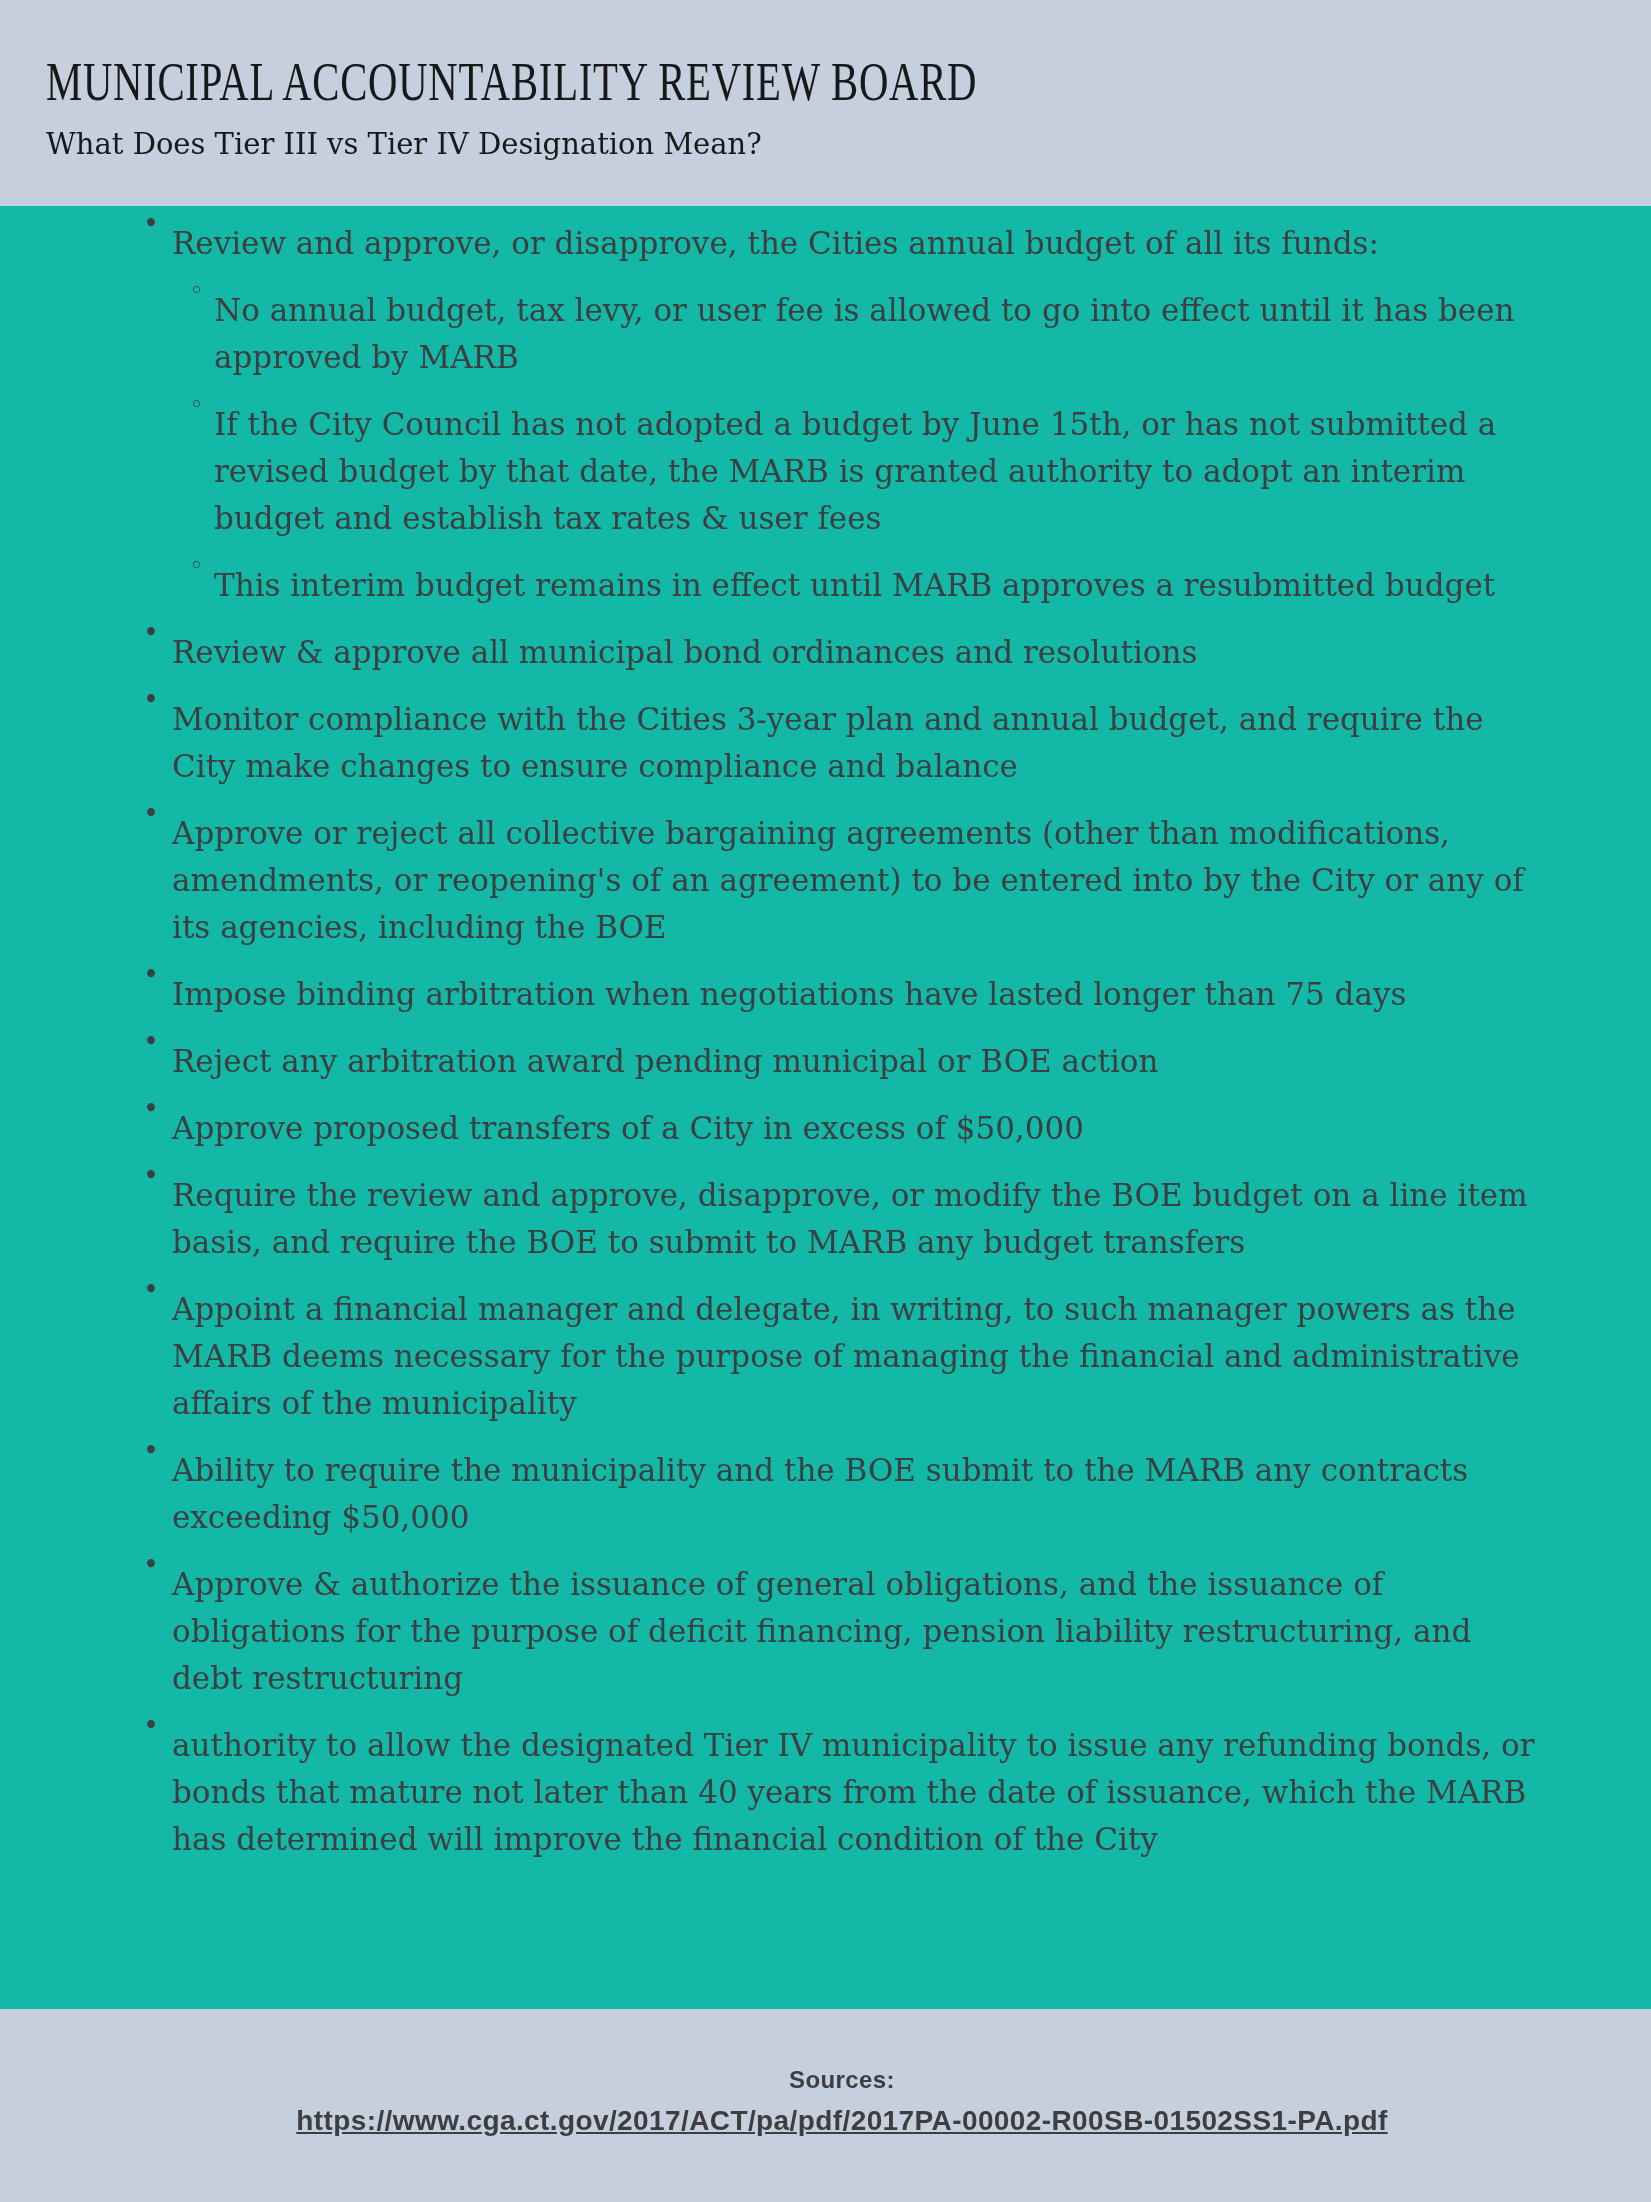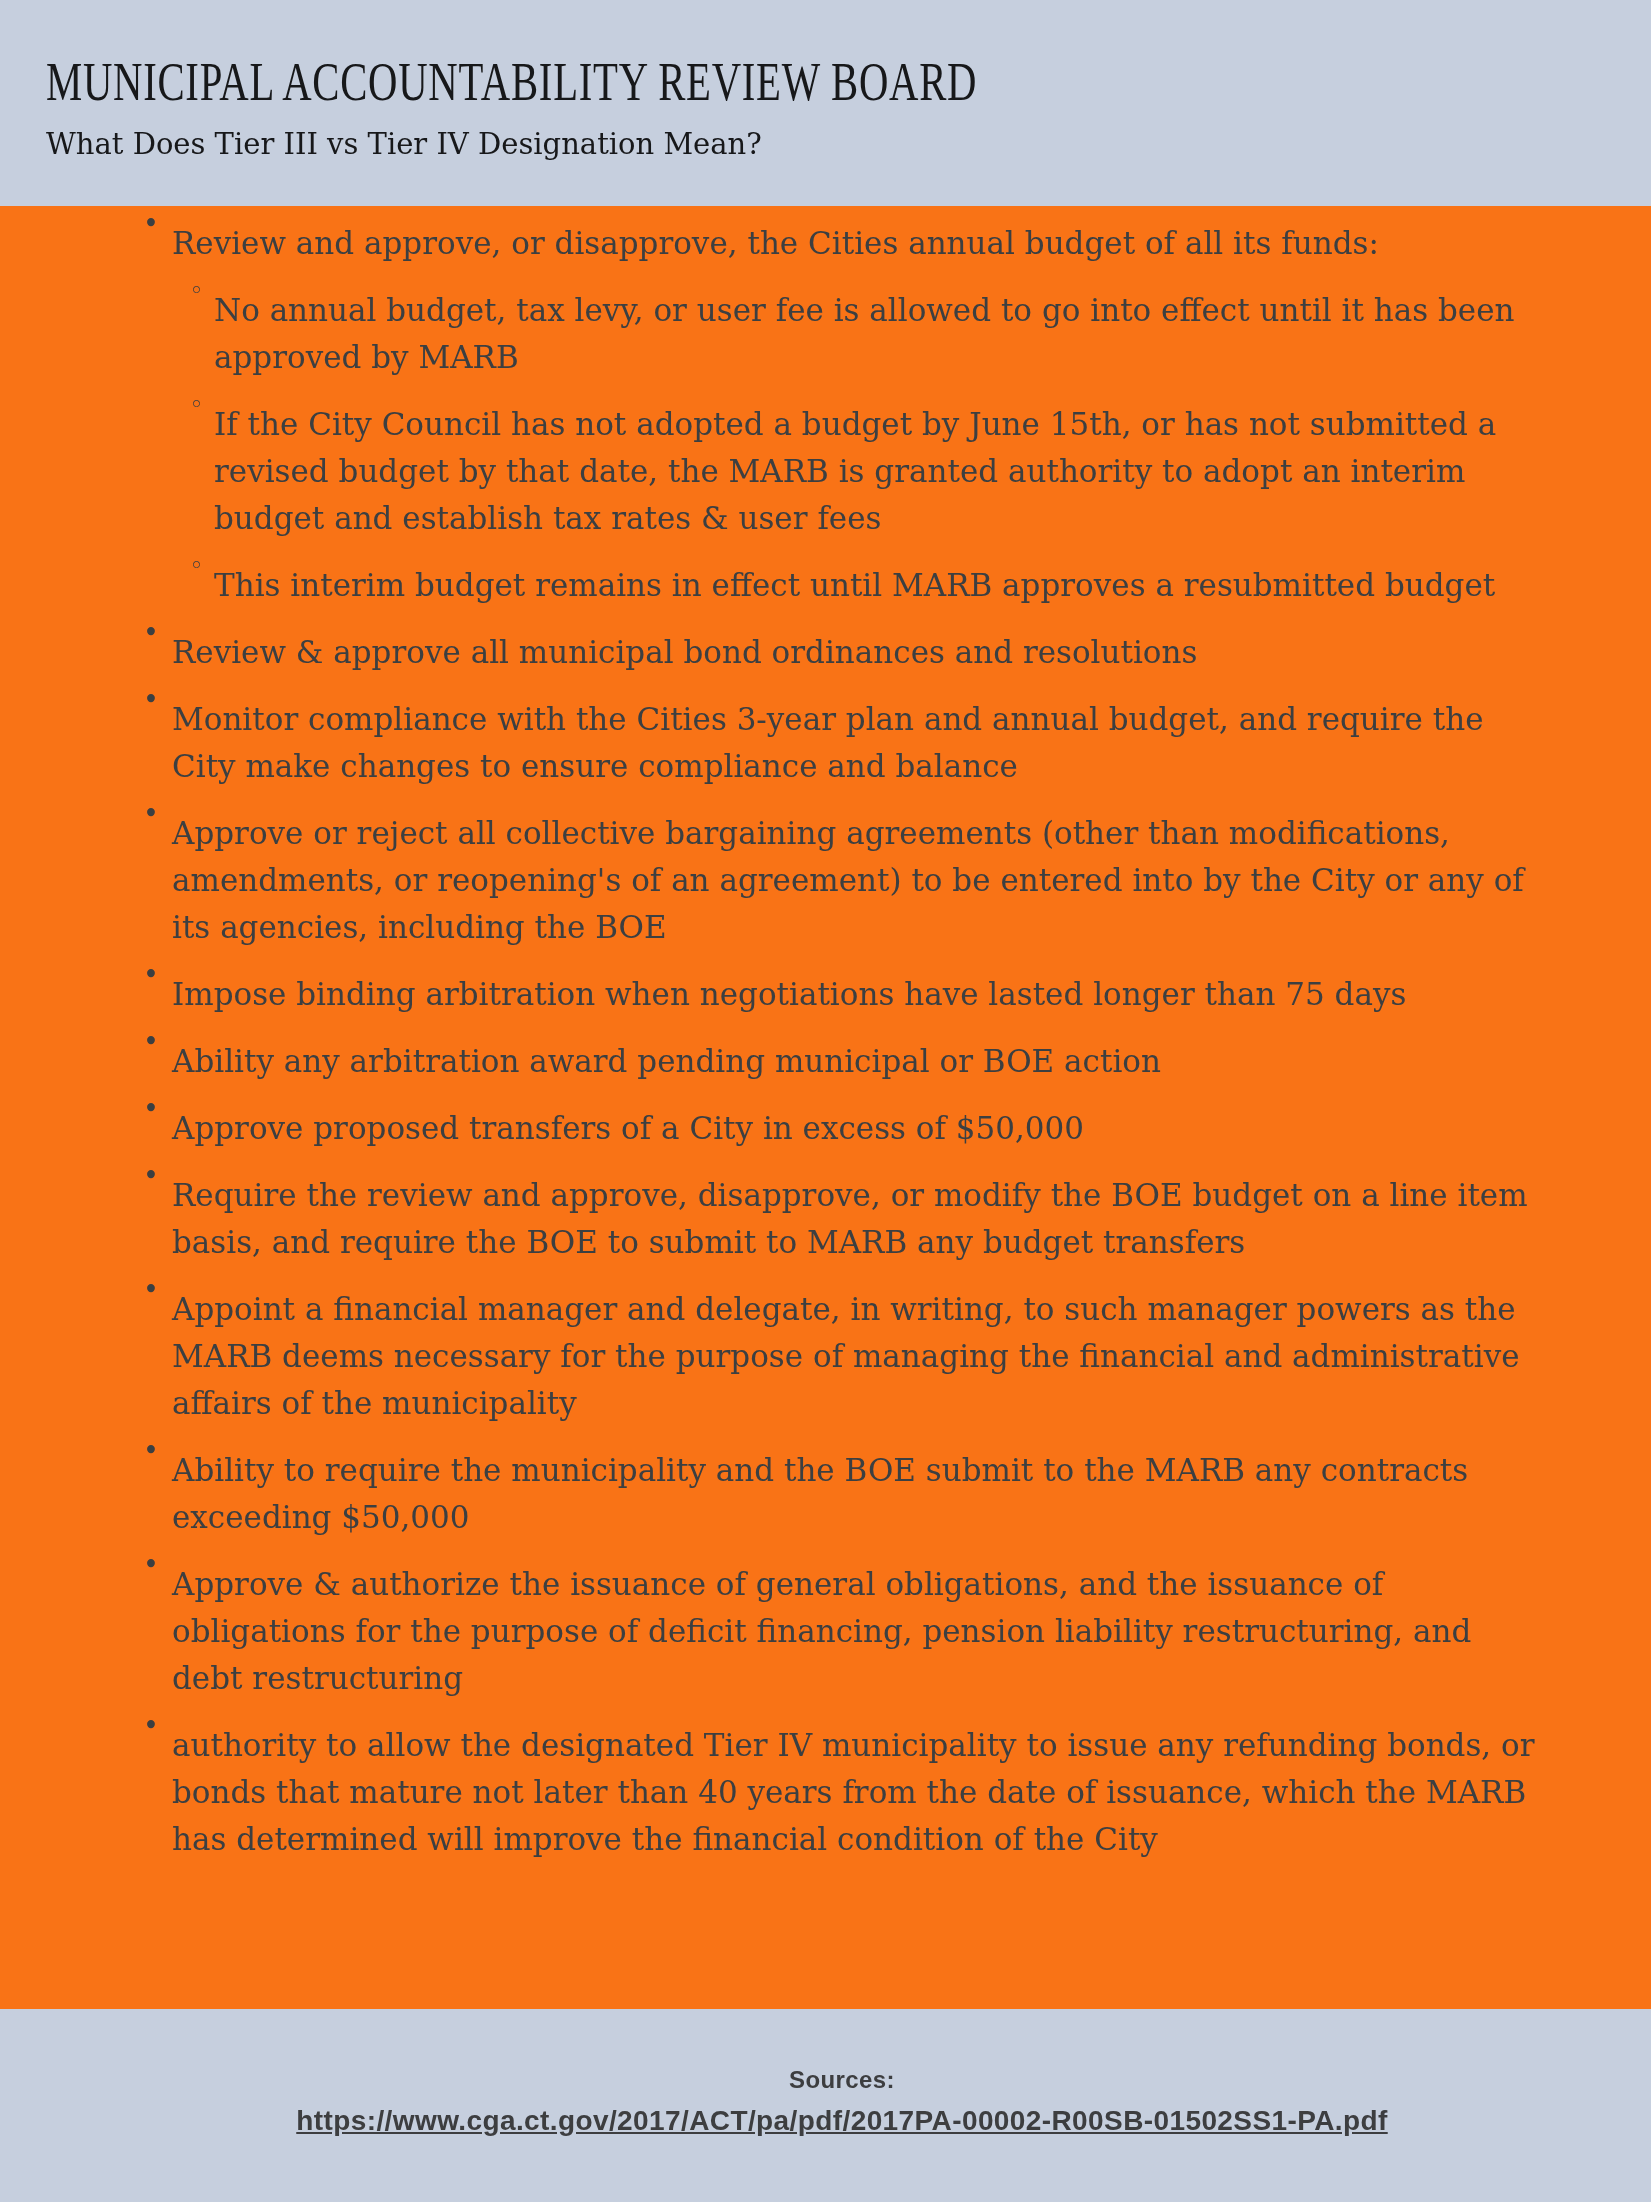--- a/index.html
+++ b/index.html
@@ -1,19 +1,19 @@
 <!DOCTYPE html>
 <html style="--band: #c6cfde; --title-color: #17181a; --heading-color: #212326; --text-color: #3c3f41; --footer-color: #3d3e40;"><head>
 <meta charset="utf-8">
 <style>
   html,body { margin:0; padding:0; }
   .page {
     position:relative;
     width:1652px; height:2202px;
-    background:#f97316;
+    background:#14b8a6;
     font-family:"DejaVu Serif", serif;
     overflow:hidden;
   }
 
   
   .header-banner {
     position:absolute; top:0; left:0; width:100%; height:206px;
     background:var(--band,#c6cfde);
     box-sizing:border-box;
     padding:54px 0 0 46px;
@@ -112,21 +112,21 @@
       <div class="row level1">
         <span class="marker">•</span>
         <span class="btext">Approve or reject all collective bargaining agreements (other than modifications, amendments, or reopening's of an agreement) to be entered into by the City or any of its agencies, including the BOE</span>
       </div>
       <div class="row level1">
         <span class="marker">•</span>
         <span class="btext">Impose binding arbitration when negotiations have lasted longer than 75 days</span>
       </div>
       <div class="row level1">
         <span class="marker">•</span>
-        <span class="btext">Ability any arbitration award pending municipal or BOE action</span>
+        <span class="btext">Reject any arbitration award pending municipal or BOE action</span>
       </div>
       <div class="row level1">
         <span class="marker">•</span>
         <span class="btext">Approve proposed transfers of a City in excess of $50,000</span>
       </div>
       <div class="row level1">
         <span class="marker">•</span>
         <span class="btext">Require the review and approve, disapprove, or modify the BOE budget on a line item basis, and require the BOE to submit to MARB any budget transfers</span>
       </div>
       <div class="row level1">

